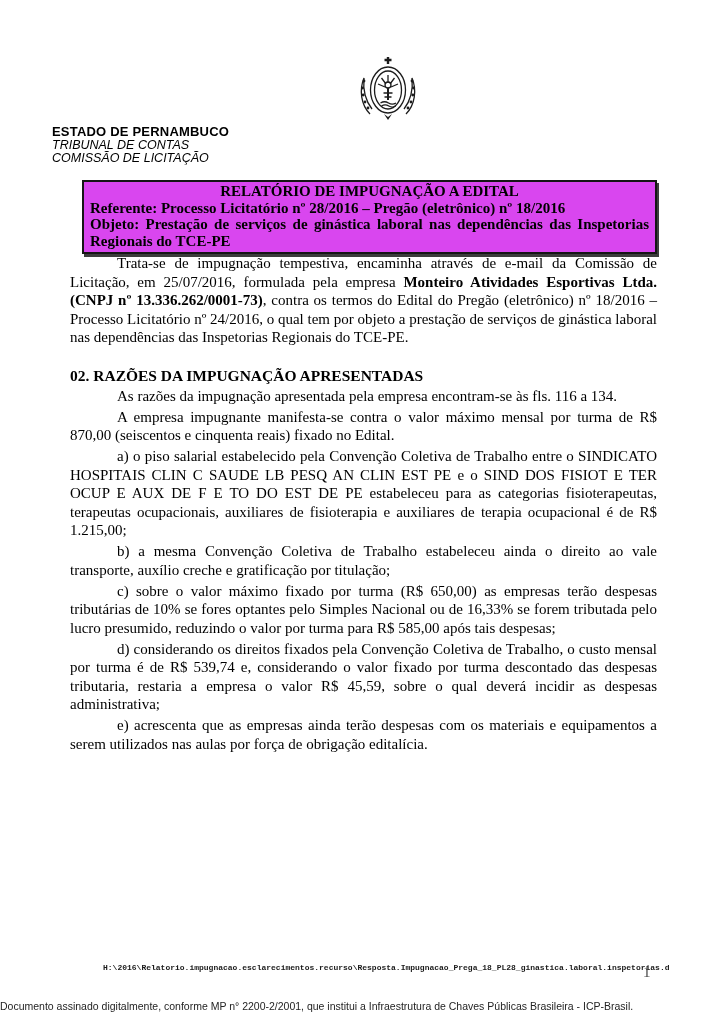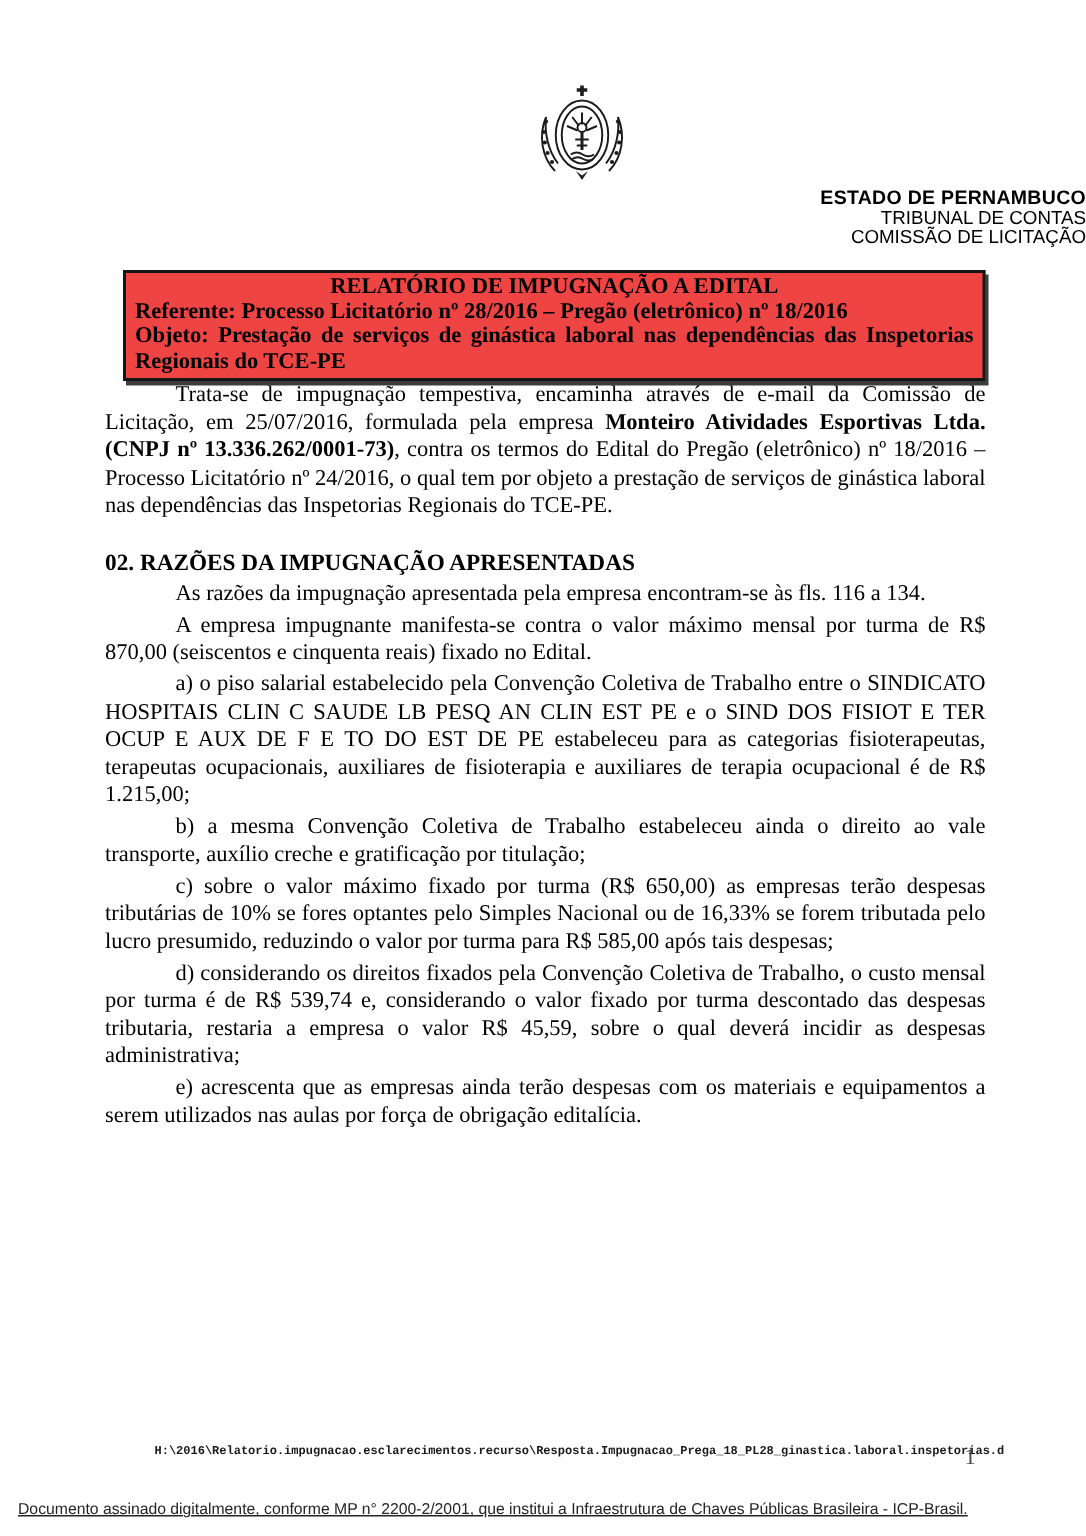--- a/index.html
+++ b/index.html
@@ -3,53 +3,53 @@
 <meta charset="utf-8">
 <style>
   html,body{margin:0;padding:0;}
   body{
     width:724px;height:1024px;background:#ffffff;overflow:hidden;
     font-family:"Liberation Serif", serif;color:#000;
   }
   .page{position:relative;width:724px;height:1024px;background:#ffffff;}
 
   
-  .header{padding-top:56px;margin-left:52px;text-align:right;}
+  .header{padding-top:56px;margin-left:52px;text-align:left;}
   .crest{display:block;margin:0 auto 2px auto;}
   .org1{font-family:"Liberation Sans",sans-serif;font-weight:bold;font-size:13px;line-height:15px;letter-spacing:.2px;}
-  .org2,.org3{font-family:"Liberation Sans",sans-serif;font-size:12.5px;line-height:13px;}
+  .org2,.org3{font-family:"Liberation Sans",sans-serif;font-size:12.5px;line-height:13px;font-style:italic;}
 
   
   .content{margin:0 67px 0 70px;font-size:15px;line-height:18.5px;text-align:justify;}
 
   
   .title-box{
-    margin:15px 0 0 12px;background:#ef4444;border:2px solid #151515;
+    margin:15px 0 0 12px;background:#d946ef;border:2px solid #151515;
     box-shadow:2px 3px 0 0 #3c3c3c;padding:1px 6px 3px 6px;
     font-weight:bold;font-size:15px;line-height:16.5px;
   }
   .title-box p{margin:0;text-indent:0;}
   .title-box .t1{text-align:center;}
   .title-box .t2,.title-box .t3{text-align:justify;}
 
   
   h2.section{font-size:15.5px;line-height:17px;font-weight:bold;margin:28px 0 6px 0;text-align:left;}
   h2.section.second{margin-top:20px;margin-bottom:3px;}
   p.body{margin:0 0 2.5px 0;text-indent:47px;}
 
   
   .footer-path{
     position:absolute;left:90px;top:963px;white-space:nowrap;
     font-family:"Liberation Mono","DejaVu Sans Mono",monospace;
     font-size:8px;font-weight:bold;color:#1a1a1a;letter-spacing:0;padding-left:13px;
   }
   .page-num{position:absolute;left:643px;top:964px;font-size:15px;color:#4a4a4a;font-family:"Liberation Serif",serif;}
   .signature{
-    position:absolute;left:12px;top:1000px;width:700px;
-    font-family:"Liberation Sans",sans-serif;font-size:10.5px;line-height:12px;color:#242424;text-align:left;text-decoration:underline;
+    position:absolute;left:0;top:1000px;width:700px;
+    font-family:"Liberation Sans",sans-serif;font-size:10.5px;line-height:12px;color:#242424;text-align:left;
   }
 </style>
 </head>
 <body>
 
 <div class="page">
 
   <div class="header">
     <svg class="crest" width="82" height="66" viewBox="0 0 82 66" aria-hidden="true">
       <g stroke="#1c1c1c" fill="none" stroke-width="1.3">

